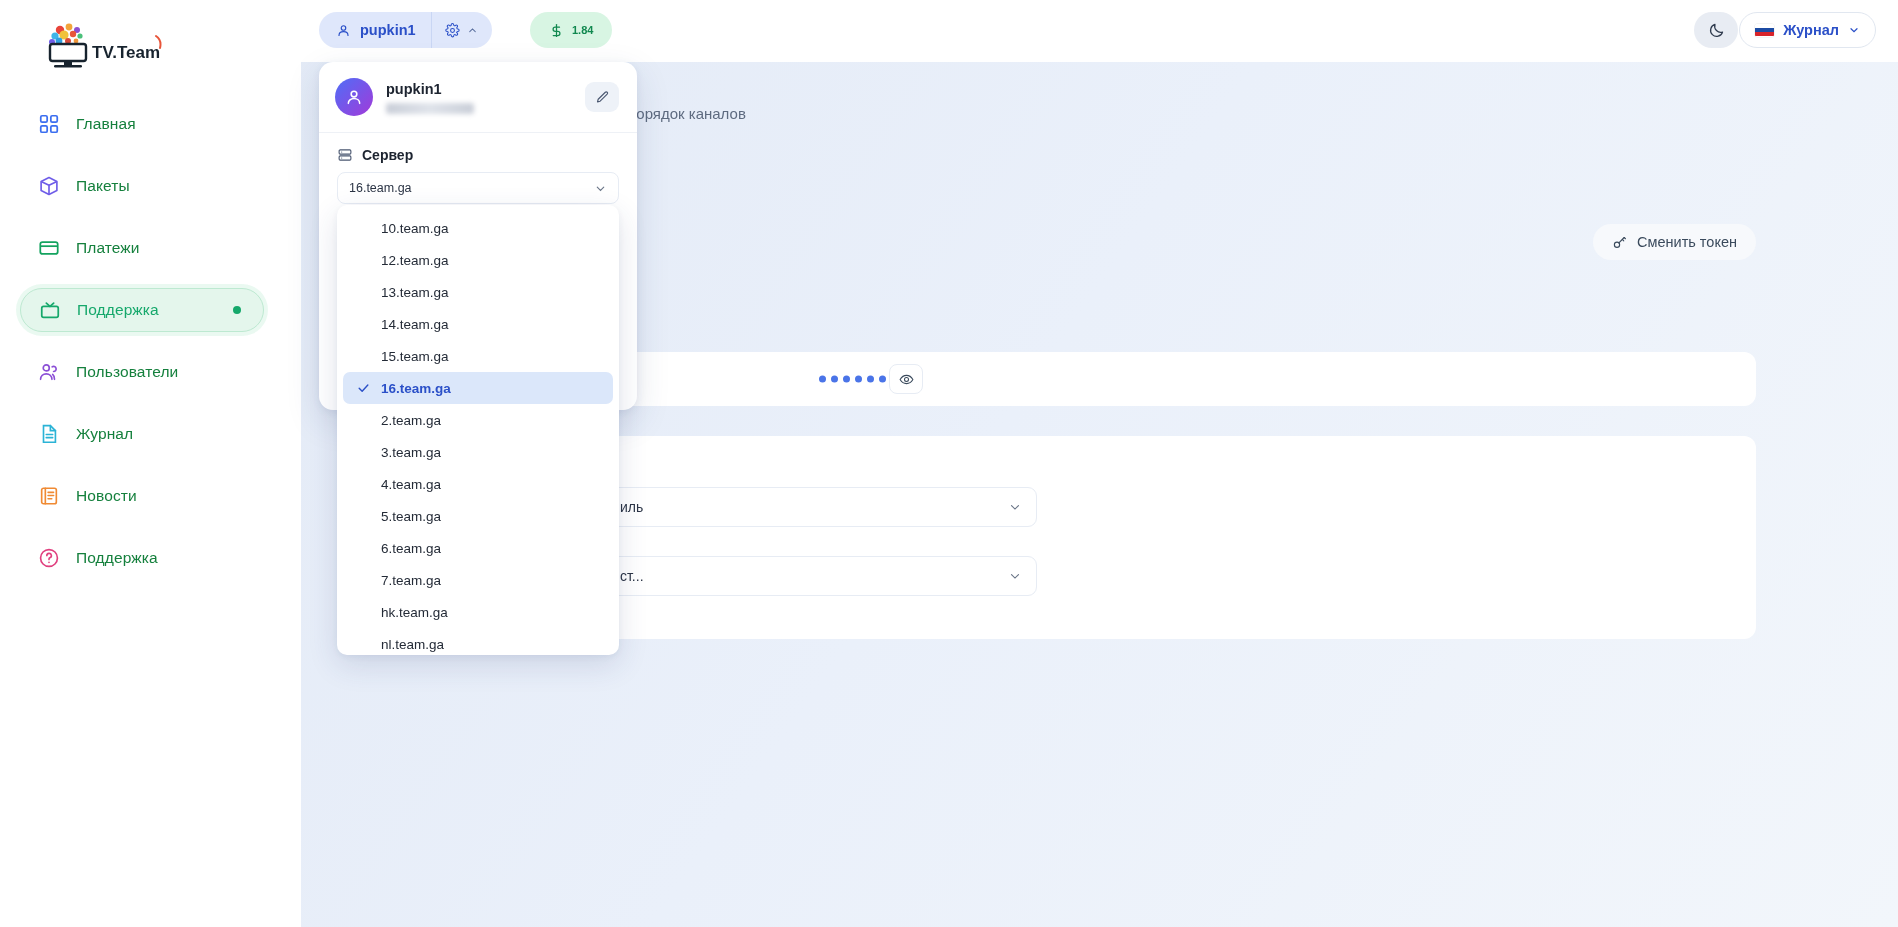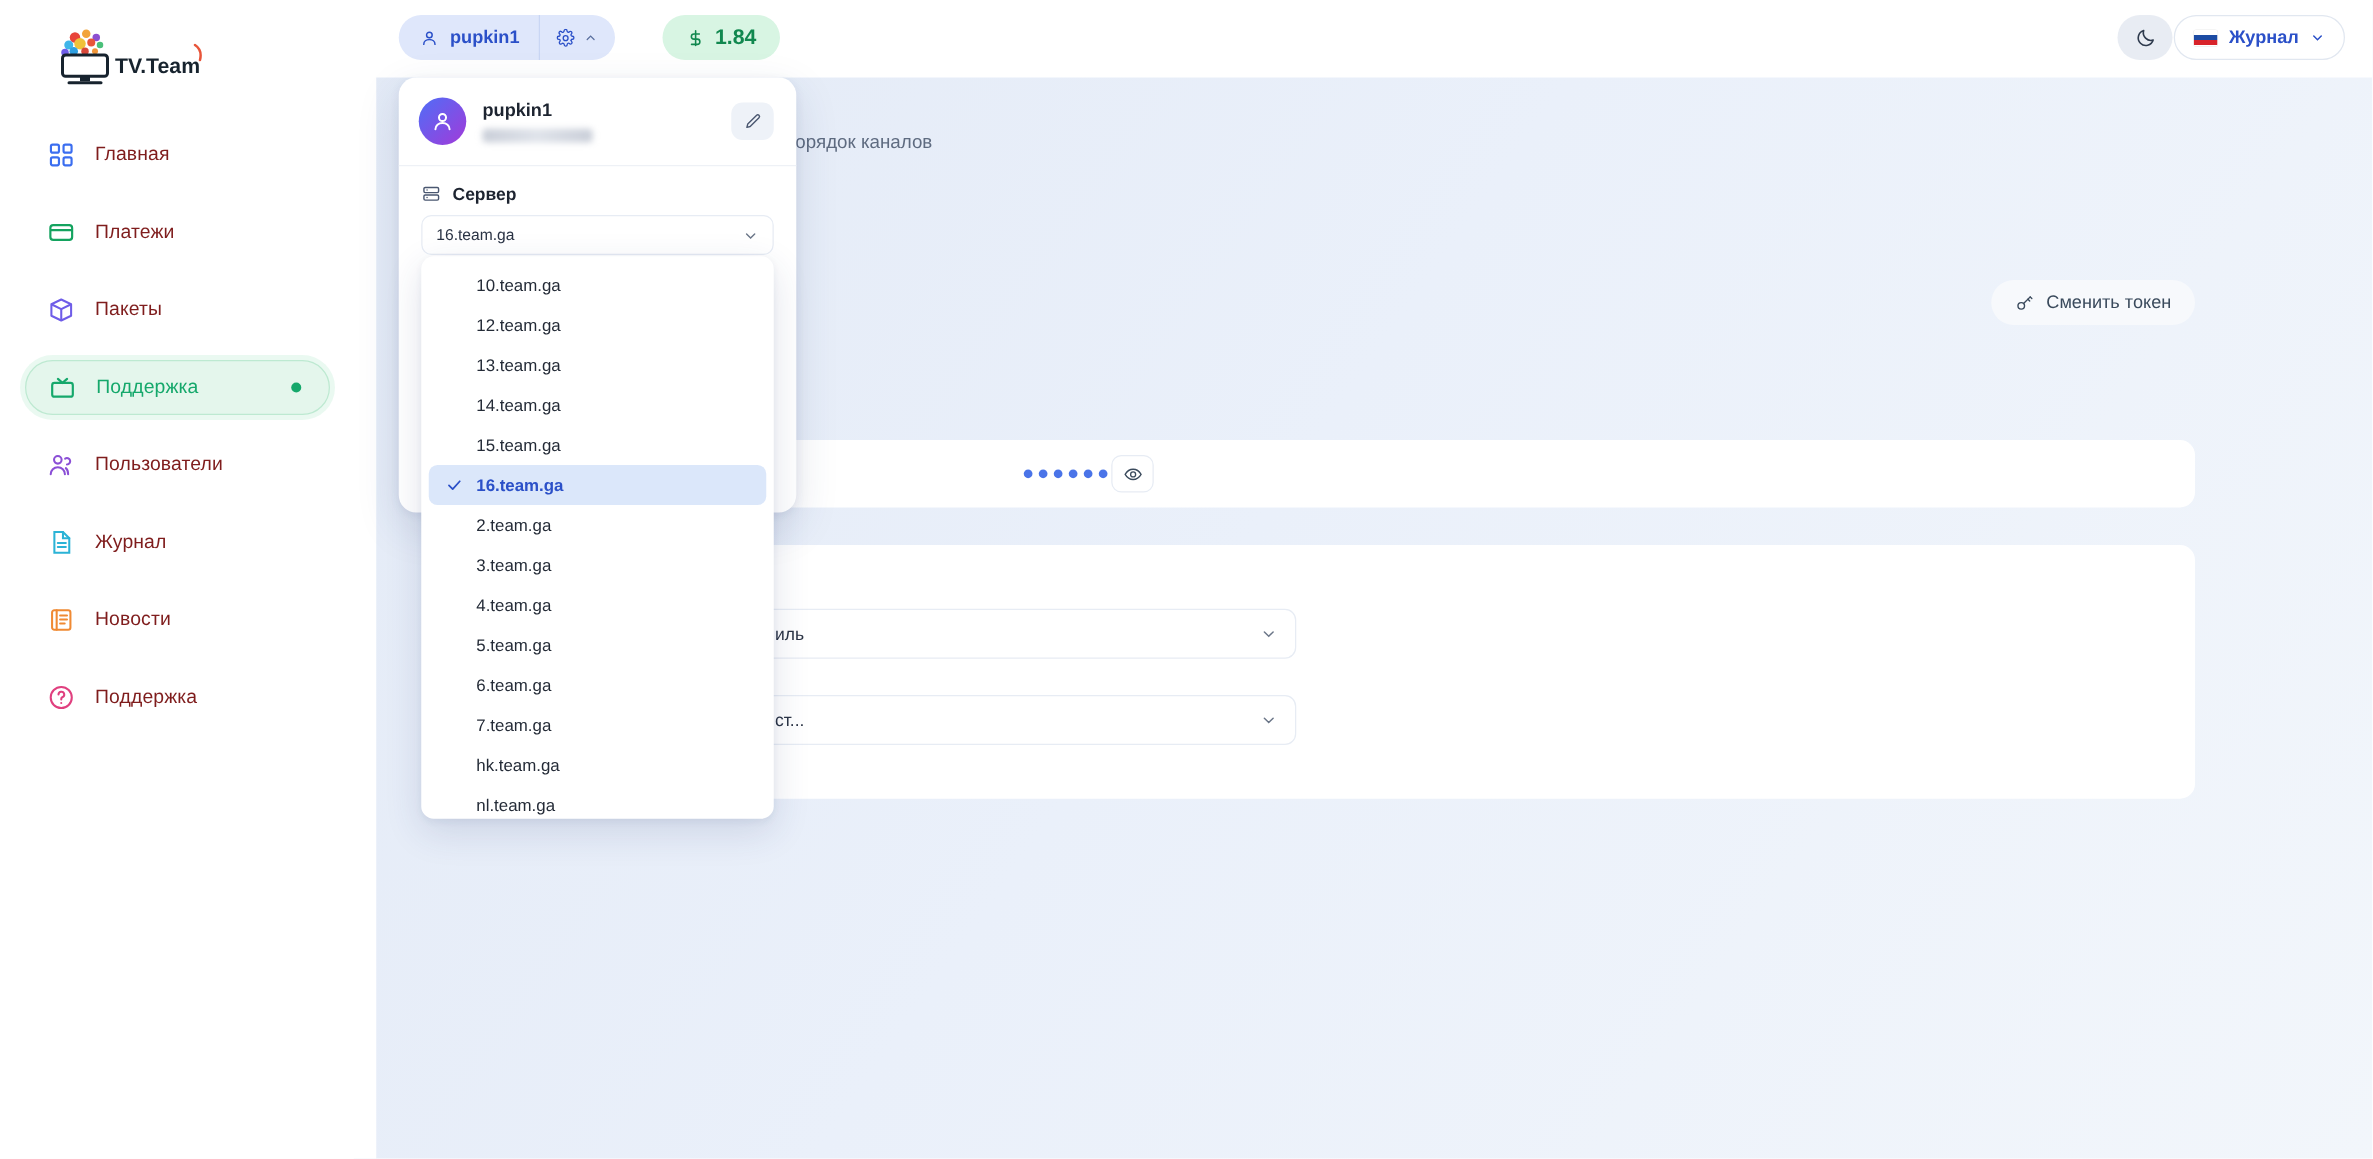--- a/index.html
+++ b/index.html
@@ -29,21 +29,21 @@
   .nav-item {
     position: relative;
     display: flex; align-items: center;
     height: 44px; margin-bottom: 18px;
     padding: 0 18px;
     border-radius: 24px;
     cursor: pointer;
   }
   .nav-item .ico { width: 22px; height: 22px; flex: 0 0 22px; display:block; margin-right: 16px; }
   .nav-item .lbl {
-    font-size: 15.5px; color: #7f1d1d; letter-spacing: .1px;
+    font-size: 15.5px; color: #15803d; letter-spacing: .1px;
     white-space: nowrap;
   }
   .nav-item.active {
     background: #e4f6ec;
     border: 1px solid #bde9d1;
     box-shadow: 0 0 0 4px rgba(180,233,205,.28);
   }
   .nav-item.active .lbl { color: #15a86b; }
   .nav-dot {
     position: absolute; right: 22px; top: 50%; transform: translateY(-50%);
@@ -75,21 +75,21 @@
   .pill-gear {
     display: flex; align-items: center; gap: 7px;
     padding: 0 14px 0 13px; cursor: pointer;
   }
   .pill-balance {
     position: absolute; left: 247px; top: 12px;
     height: 36px; display: flex; align-items: center; gap: 8px;
     padding: 0 19px; background: #d8f5e3; border-radius: 20px;
     cursor: pointer;
   }
-  .pill-balance .bval { font-size: 17px; color: #11884f; font-weight: 700; }
+  .pill-balance .bval { font-size: 11px; color: #11884f; font-weight: 700; }
 
   .theme-btn {
     position: absolute; right: 160px; top: 12px;
     width: 44px; height: 36px; border-radius: 20px;
     background: #e8ecf3; display: flex; align-items: center; justify-content: center;
     cursor: pointer;
   }
   .lang-btn {
     position: absolute; right: 22px; top: 12px;
     height: 36px; border-radius: 20px; background: #fff;
@@ -247,34 +247,34 @@
         <svg class="ico" viewBox="0 0 24 24" fill="none" stroke="#3b6ef0" stroke-width="1.9">
           <rect x="3" y="3" width="7" height="7" rx="1.5"></rect>
             <rect x="14" y="3" width="7" height="7" rx="1.5"></rect>
           <rect x="3" y="14" width="7" height="7" rx="1.5"></rect>
             <rect x="14" y="14" width="7" height="7" rx="1.5"></rect>
         </svg>
         <span class="lbl">Главная</span>
       </div>
 
       <div class="nav-item">
-        <svg class="ico" viewBox="0 0 24 24" fill="none" stroke="#14a35f" stroke-width="1.9">
-          <rect x="2.5" y="5.5" width="19" height="13" rx="2.5"></rect>
-            <path d="M2.5 10h19"></path>
-        </svg>
-        <span class="lbl">Платежи</span>
-      </div>
-
-      <div class="nav-item">
         <svg class="ico" viewBox="0 0 24 24" fill="none" stroke="#6f5de8" stroke-width="1.8" stroke-linejoin="round">
           <path d="M12 2.8 20.6 7v10L12 21.2 3.4 17V7z"></path>
             <path d="M3.4 7 12 11.3 20.6 7"></path>
             <path d="M12 11.3v9.9"></path>
         </svg>
         <span class="lbl">Пакеты</span>
+      </div>
+
+      <div class="nav-item">
+        <svg class="ico" viewBox="0 0 24 24" fill="none" stroke="#14a35f" stroke-width="1.9">
+          <rect x="2.5" y="5.5" width="19" height="13" rx="2.5"></rect>
+            <path d="M2.5 10h19"></path>
+        </svg>
+        <span class="lbl">Платежи</span>
       </div>
 
       <div class="nav-item active">
         <svg class="ico" viewBox="0 0 24 24" fill="none" stroke="#15a86b" stroke-width="1.9" stroke-linecap="round">
           <rect x="3" y="8" width="18" height="12" rx="2"></rect>
             <path d="M8 4.5 12 8l4-3.5"></path>
         </svg>
         <span class="lbl">Поддержка</span>
         <span class="nav-dot"></span>
       </div>

